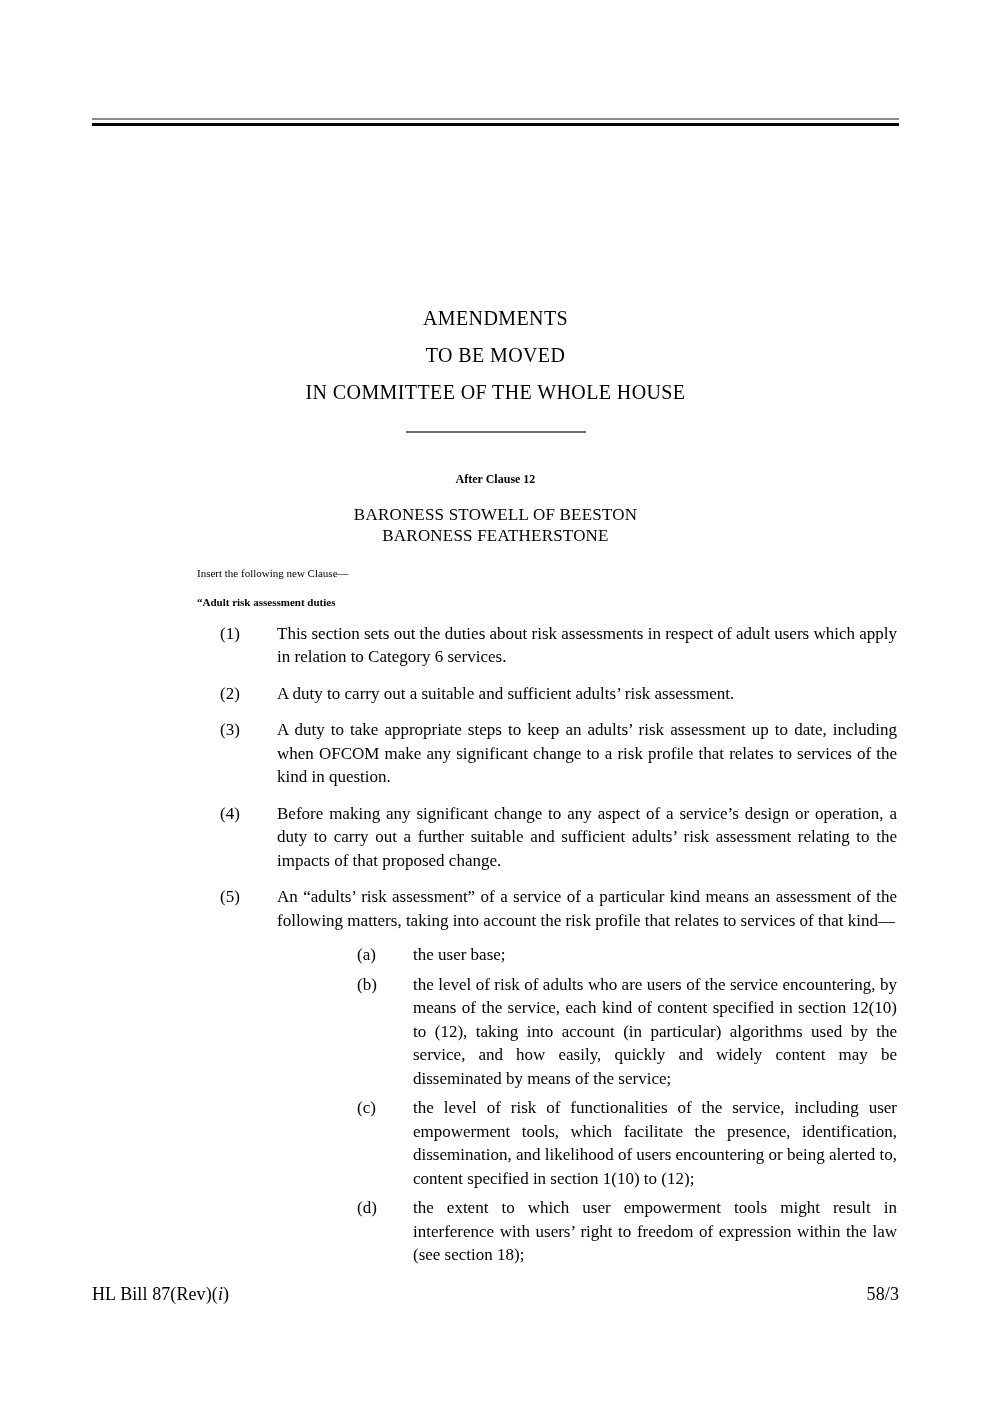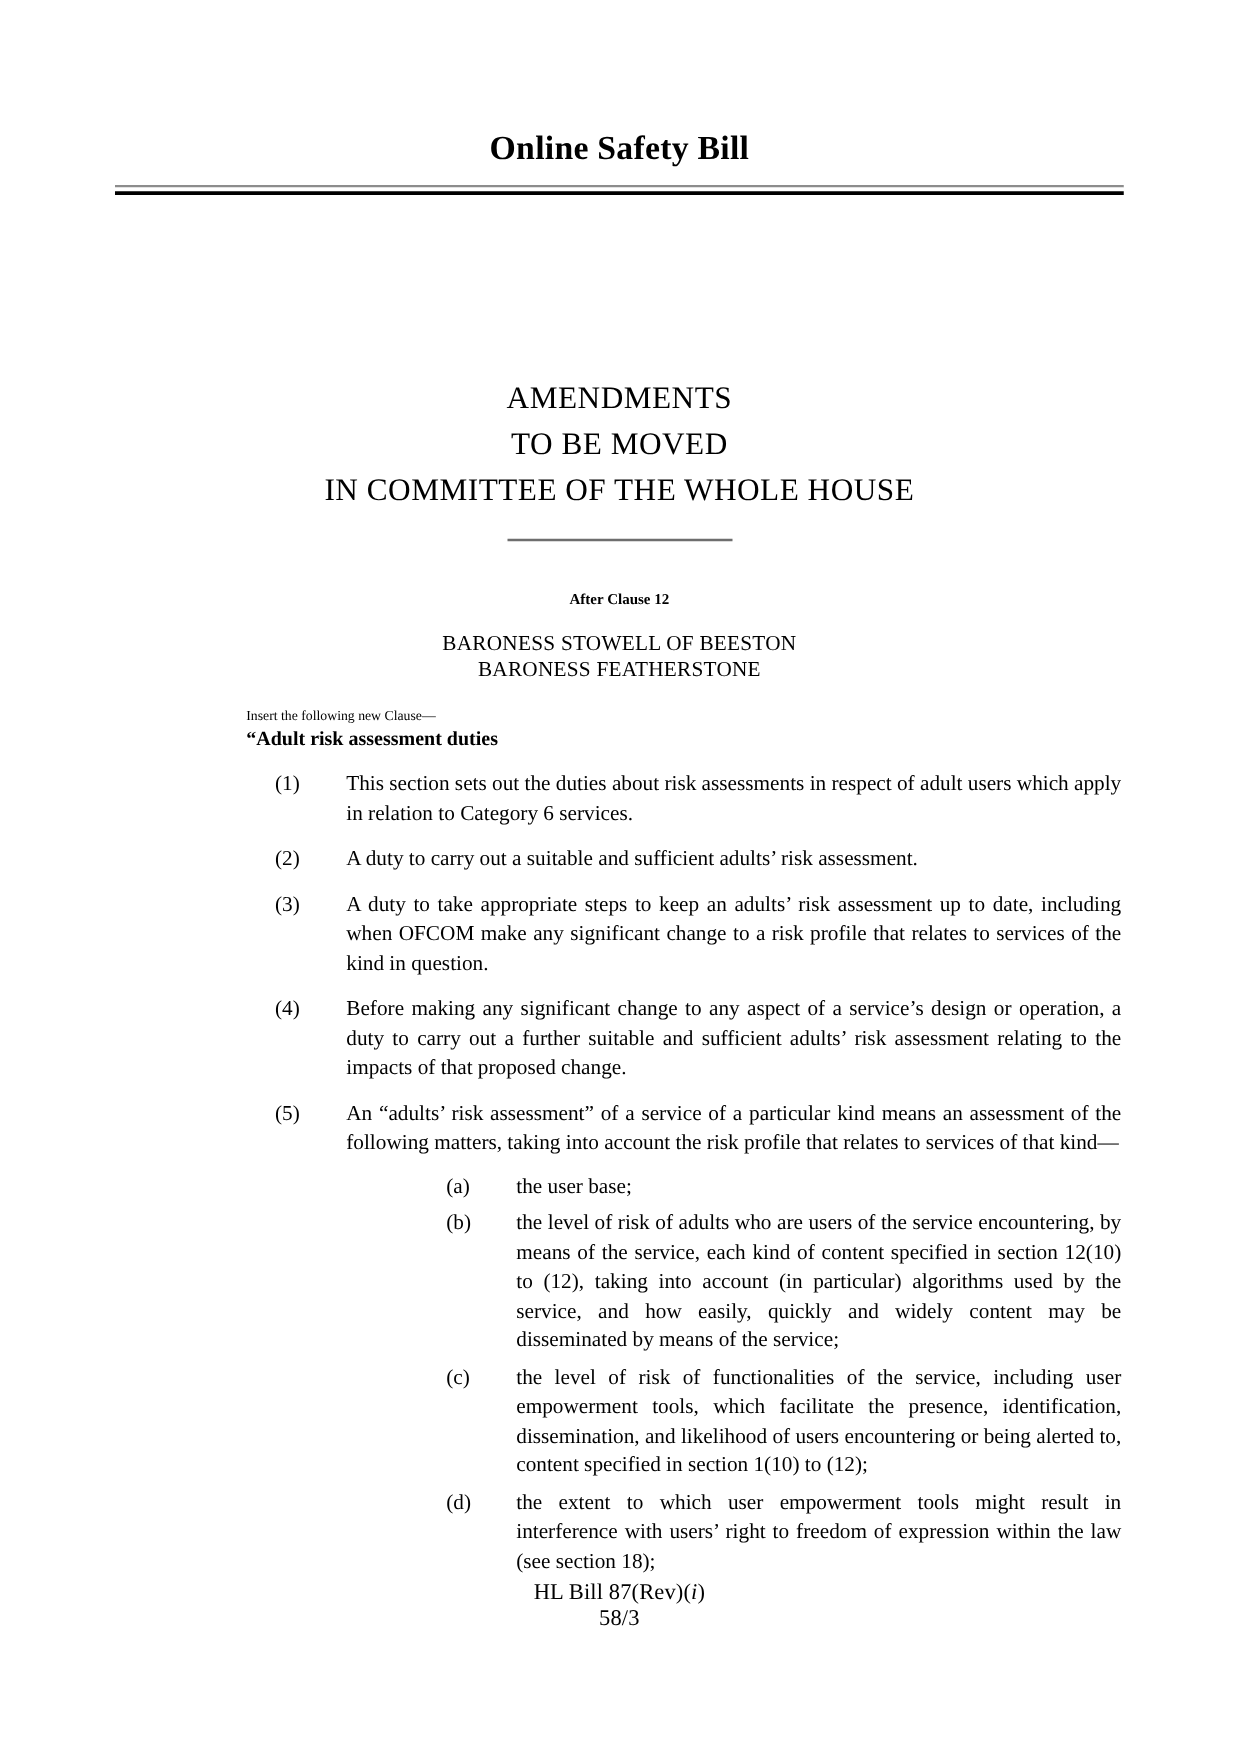--- a/index.html
+++ b/index.html
@@ -55,21 +55,21 @@
 
   
   .heading-block {
     position: absolute;
     left: 92px;
     top: 300px;
     width: 807px;
     text-align: center;
   }
   .heading-line {
-    font-size: 25px;
+    font-size: 20px;
     line-height: 37px;
     letter-spacing: 0.4px;
   }
   .short-rule-wrap {
     margin-top: 20px;
     display: flex;
     justify-content: center;
   }
   .short-rule {
     width: 180px;
@@ -104,23 +104,23 @@
   .body-text {
     margin-top: 20px;
     padding-left: 105px;
     padding-right: 2px;
   }
   .insert-line {
     font-size: 11px;
     line-height: 1.3;
   }
   .new-clause-title {
-    font-size: 16px;
+    font-size: 11px;
     font-weight: bold;
-    margin-top: 1px;
+    margin-top: 14px;
     line-height: 1.3;
   }
 
   
   .prov-list {
     margin: 0;
     padding: 0;
     list-style: none;
   }
   .prov {
@@ -160,35 +160,33 @@
   .prov:last-child { }
 
   
   .footer {
     position: absolute;
     left: 92px;
     bottom: 96px;
     width: 807px;
     display: flex;
     justify-content: space-between;
-    align-items: center;
+    align-items: flex-start;
     font-size: 18px;
-    flex-direction: column;
   }
   .footer-left { letter-spacing: 0.1px; }
   .footer-left .ital { font-style: italic; }
   .footer-right { letter-spacing: 0.1px; }
 </style>
 </head>
 <body>
 
 <div class="page">
 
   <div class="masthead">
-    <div class="doc-title">Online Safety Bill</div>
     <div class="double-rule">
       <div class="rule-thin"></div>
       <div class="rule-gap"></div>
       <div class="rule-thick"></div>
     </div>
   </div>
 
   <div class="heading-block">
     <div class="heading-line">AMENDMENTS</div>
     <div class="heading-line">TO BE MOVED</div>

